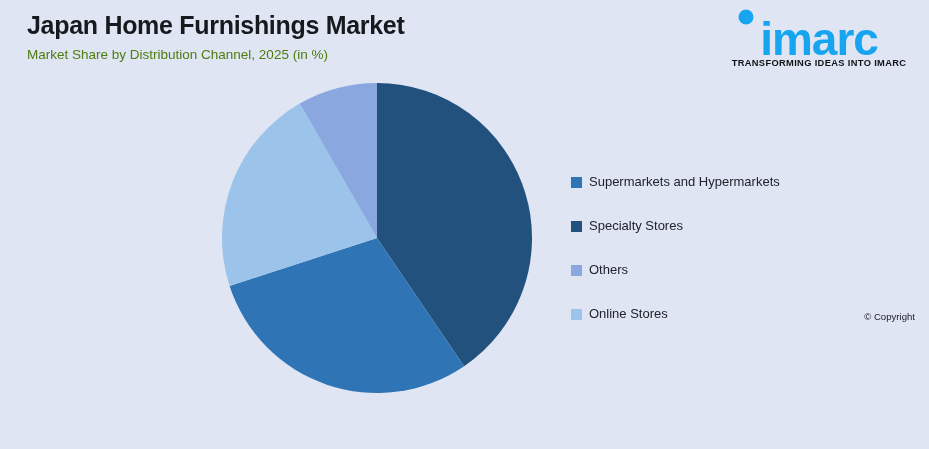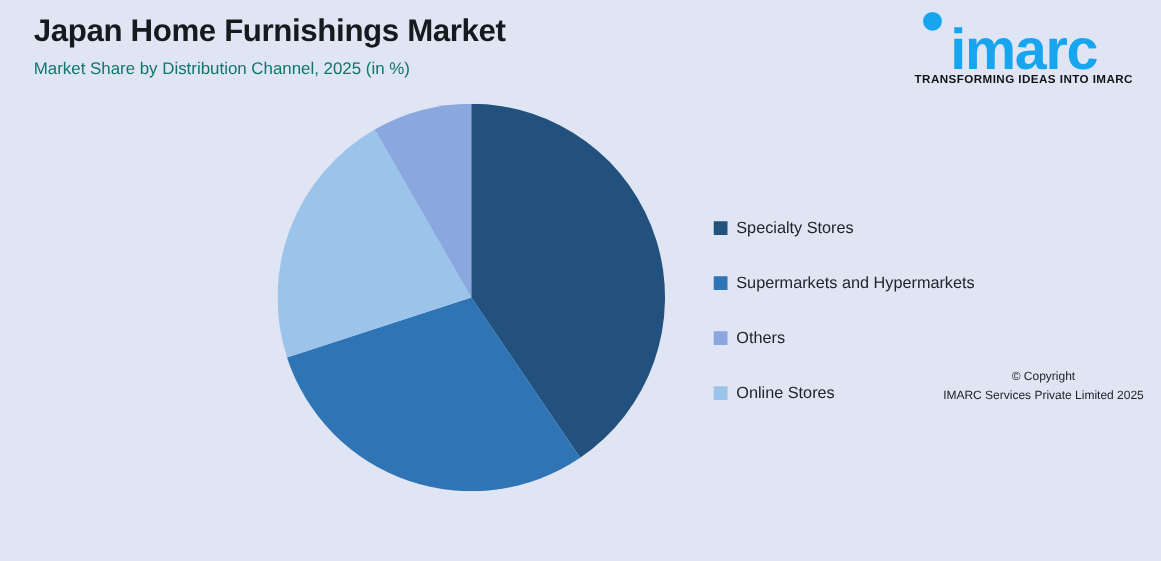--- a/index.html
+++ b/index.html
@@ -31,21 +31,21 @@
     font-size: 25px;
     font-weight: bold;
     color: #16191d;
     letter-spacing: -0.3px;
     line-height: 30px;
     margin: 0;
     white-space: nowrap;
   }
   .chart-subtitle {
     font-size: 13.5px;
-    color: #0f766e;
+    color: #4d7c0f;
     line-height: 18px;
     margin: 6px 0 0 0;
     white-space: nowrap;
   }
   
   .logo-block {
     position: absolute;
     right: 12px;
     top: 8px;
     width: 196px;
@@ -142,35 +142,34 @@
       <path d="M155,155 L242.12,283.20 A155,155 0 0,1 7.59,202.90 Z" fill="#2F74B5"></path>
 
       <path d="M155,155 L7.59,202.90 A155,155 0 0,1 77.78,20.60 Z" fill="#9CC3E9"></path>
 
       <path d="M155,155 L77.78,20.60 A155,155 0 0,1 155.00,0.00 Z" fill="#8AA8DF"></path>
     </svg>
   </div>
 
   <div class="legend">
     <div class="legend-item">
+      <span class="legend-swatch" style="background:#2F74B5"></span>
+      <span class="legend-label">Supermarkets and Hypermarkets</span>
+    </div>
+    <div class="legend-item">
       <span class="legend-swatch" style="background:#23517D"></span>
       <span class="legend-label">Specialty Stores</span>
-    </div>
-    <div class="legend-item">
-      <span class="legend-swatch" style="background:#2F74B5"></span>
-      <span class="legend-label">Supermarkets and Hypermarkets</span>
     </div>
     <div class="legend-item">
       <span class="legend-swatch" style="background:#8AA8DF"></span>
       <span class="legend-label">Others</span>
     </div>
     <div class="legend-item">
       <span class="legend-swatch" style="background:#9CC3E9"></span>
       <span class="legend-label">Online Stores</span>
     </div>
   </div>
 
   <div class="footer">
     <div class="footer-line">© Copyright</div>
-    <div class="footer-line">IMARC Services Private Limited 2025</div>
   </div>
 
 </div>
 
 </body></html>

